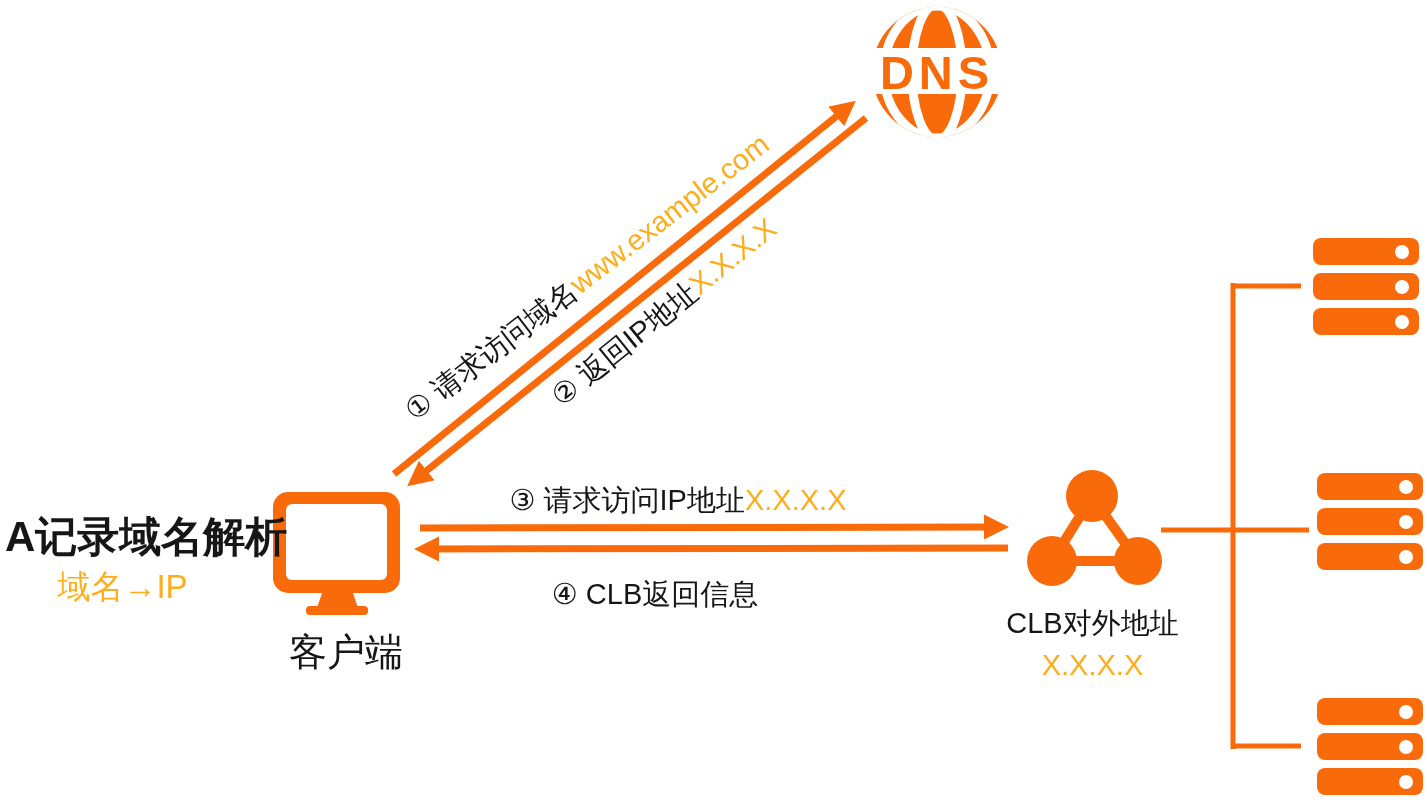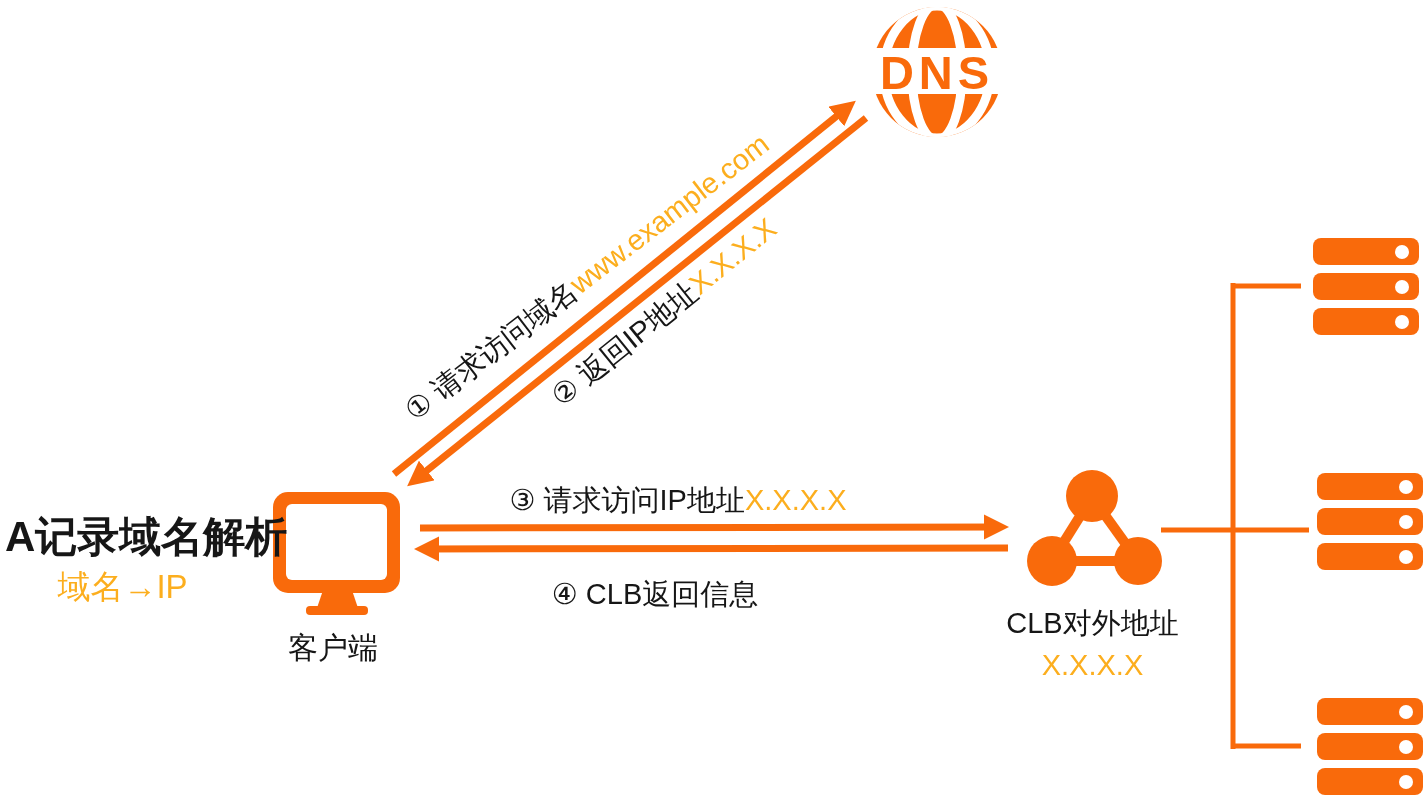--- a/index.html
+++ b/index.html
@@ -31,21 +31,21 @@
     clip-path:polygon(14% 0,86% 0,100% 100%,0 100%);}
   .monitor-base{position:absolute;left:306px;top:606px;width:62px;height:9px;background:var(--orange);border-radius:4px;}
   
   .stack{position:absolute;width:106px;}
   .server{position:relative;width:106px;height:27px;background:var(--orange);border-radius:8px;margin-bottom:8px;}
   .server::after{content:"";position:absolute;right:10px;top:50%;margin-top:-7px;width:14px;height:14px;border-radius:50%;background:#fff;}
   
   .title-block{left:5px;top:512px;width:235px;}
   .title-main{font-size:42px;font-weight:700;}
   .title-sub{font-size:33px;color:var(--amber);margin-top:5px;}
-  .client-label{left:263px;top:630px;width:140px;font-size:30px;}
+  .client-label{left:276px;top:630px;width:140px;font-size:38px;}
   .clb-label{left:985px;top:606px;width:215px;font-size:29px;}
   .clb-label .addr{margin-top:7px;}
   .step3-label{left:438px;top:483px;width:480px;font-size:29px;}
   .step4-label{left:455px;top:565px;width:400px;font-size:29px;margin-top:12px;}
   .diag1-label{left:317px;top:260px;width:540px;font-size:29px;transform:rotate(-37.5deg);transform-origin:50% 50%;}
   .diag2-label{left:484px;top:295px;width:360px;font-size:29px;transform:rotate(-39deg);transform-origin:50% 50%;}
 </style>
 </head>
 <body>
 

